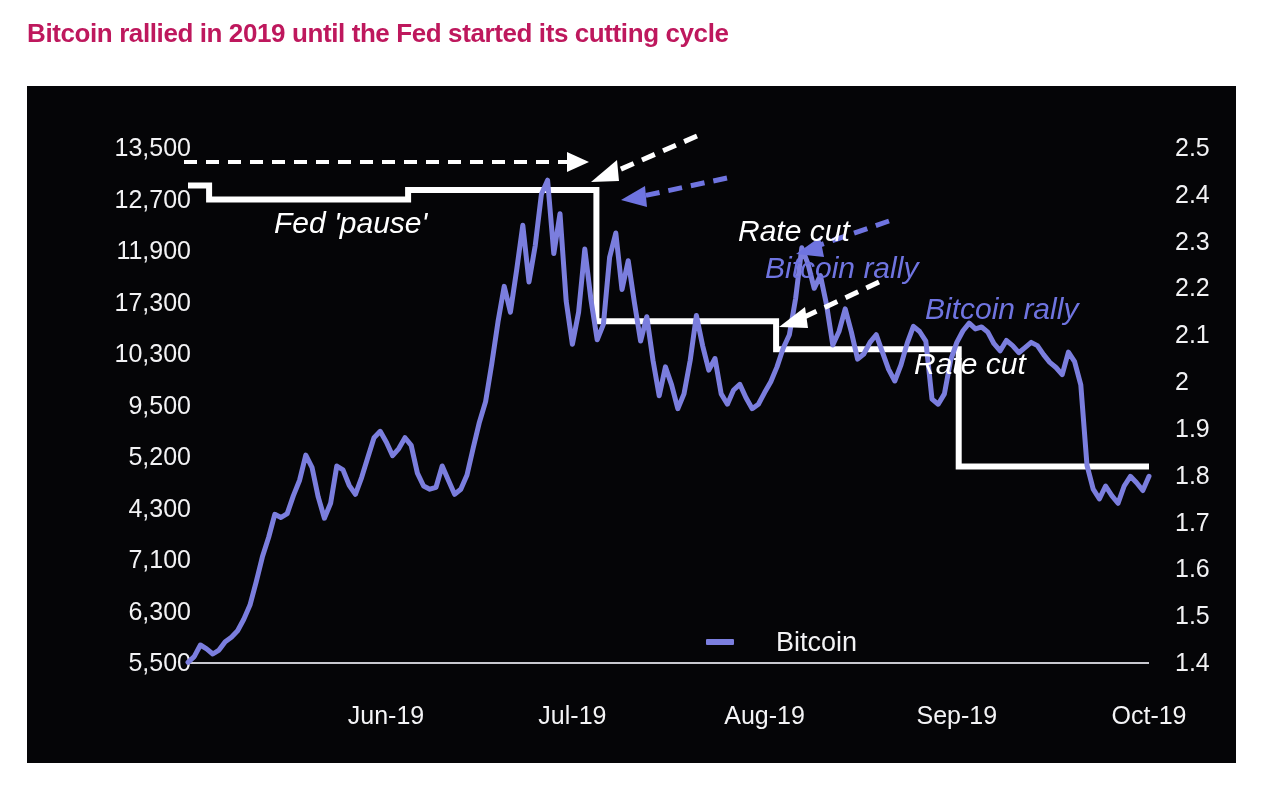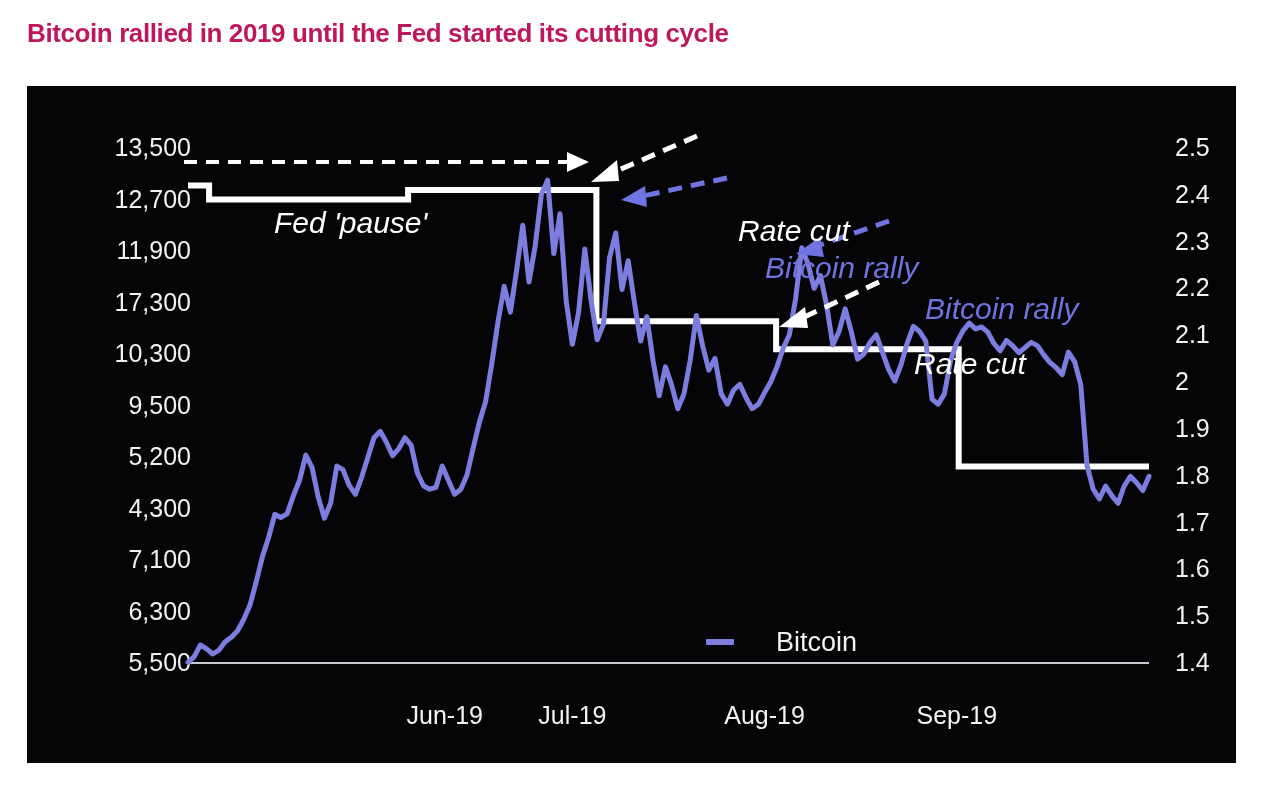--- a/index.html
+++ b/index.html
@@ -75,24 +75,25 @@
         <div class="axis-label y-right" style="top: 236.273px;">2.1</div>
         <div class="axis-label y-right" style="top: 283.091px;">2</div>
         <div class="axis-label y-right" style="top: 329.909px;">1.9</div>
         <div class="axis-label y-right" style="top: 376.727px;">1.8</div>
         <div class="axis-label y-right" style="top: 423.545px;">1.7</div>
         <div class="axis-label y-right" style="top: 470.364px;">1.6</div>
         <div class="axis-label y-right" style="top: 517.182px;">1.5</div>
         <div class="axis-label y-right" style="top: 564px;">1.4</div>
       </div>
     <div id="xaxis">
-        <div class="axis-label x-tick" style="left: 276px; width: 180px; top: 17px; text-align: right;">Jun-19</div>
+        <div class="axis-label x-tick" style="left: 269px; width: 180px; top: 17px;">Jun-19</div>
         <div class="axis-label x-tick" style="left: 455.4px; width: 180px; top: 17px;">Jul-19</div>
         <div class="axis-label x-tick" style="left: 647.6px; width: 180px; top: 17px;">Aug-19</div>
         <div class="axis-label x-tick" style="left: 839.8px; width: 180px; top: 17px;">Sep-19</div>
+        <div class="axis-label x-tick" style="left: 1032px; width: 180px; top: 17px;">Oct-19</div>
       </div>
 
     <svg id="plot" viewBox="0 0 1209 677" preserveAspectRatio="none">
       <line id="baseline" x1="161" y1="577" x2="1122" y2="577" stroke="#c9c9cf" stroke-width="2"></line>
       <polyline id="fed-line" fill="none" stroke="#ffffff" stroke-width="6" stroke-linejoin="miter" stroke-linecap="butt" points="161.0,99.5 172.5,99.5 182.1,99.5 182.1,113.5 371.5,113.5 381.1,113.5 381.1,104.1 563.7,104.1 569.4,104.1 569.4,235.2 742.4,235.2 749.1,235.2 749.1,263.3 925.0,263.3 931.7,263.3 931.7,380.4 1122.0,380.4"></polyline>
       <polyline id="btc-line" fill="none" stroke="#7b7ede" stroke-width="5" stroke-linejoin="round" stroke-linecap="round" points="161.0,576.4 167.2,570.6 173.4,559.0 179.6,562.8 185.8,568.0 192.0,564.1 198.2,555.8 204.4,551.3 210.6,544.8 216.8,533.2 223.0,519.1 229.2,495.9 235.4,470.8 241.6,451.5 247.8,428.3 254.0,431.5 260.2,427.6 266.4,409.6 272.6,394.2 278.8,369.1 285.0,381.3 291.2,410.9 297.4,432.2 303.6,417.3 309.8,380.0 316.0,383.9 322.2,399.3 328.4,408.3 334.6,391.6 340.8,371.6 347.0,351.7 353.2,345.3 359.4,356.2 365.6,369.7 371.8,362.6 378.0,351.7 384.2,359.4 390.4,387.1 396.6,400.0 402.8,403.2 409.0,401.3 415.2,380.0 421.4,394.2 427.6,408.3 433.8,403.2 440.0,389.0 446.2,362.0 452.4,336.2 458.6,315.6 464.8,277.7 471.0,235.8 477.2,200.4 483.4,226.2 489.6,184.3 495.8,139.3 502.0,195.9 508.2,159.8 514.4,108.3 520.6,94.2 526.8,167.6 533.0,127.7 539.2,215.2 545.4,258.3 551.6,226.2 557.8,163.1 564.0,213.9 570.2,253.8 576.4,238.4 582.6,171.4 588.8,147.0 595.0,203.6 601.2,174.7 607.4,216.5 613.6,255.1 619.8,230.7 626.0,274.4 632.2,309.8 638.4,280.9 644.6,298.9 650.8,322.7 657.0,307.9 663.2,274.4 669.4,229.4 675.6,259.6 681.8,284.1 688.0,272.5 694.2,307.9 700.4,318.2 706.6,304.0 712.8,298.3 719.0,311.8 725.2,322.7 731.4,318.2 737.6,306.6 743.8,295.7 750.0,280.9 756.2,262.2 762.4,248.7 768.6,212.6 774.8,161.8 781.0,177.9 787.2,202.3 793.4,189.5 799.6,219.1 805.8,259.0 812.0,245.5 818.2,222.9 824.4,246.1 830.6,273.1 836.8,268.0 843.0,256.4 849.2,248.7 855.4,266.1 861.6,283.4 867.8,295.0 874.0,278.9 880.2,257.1 886.4,240.3 892.6,245.5 898.8,255.1 905.0,313.1 911.2,318.2 917.4,307.9 923.6,274.4 929.8,256.4 936.0,244.8 942.2,237.1 948.4,242.9 954.6,241.0 960.8,246.1 967.0,257.7 973.2,264.8 979.4,254.5 985.6,259.6 991.8,266.7 998.0,261.6 1004.2,256.4 1010.4,259.6 1016.6,268.6 1022.8,276.4 1029.0,281.5 1035.2,288.6 1041.4,266.1 1047.6,275.7 1053.8,298.9 1060.0,379.4 1066.2,403.2 1072.4,412.8 1078.6,400.0 1084.8,409.6 1091.0,417.3 1097.2,400.0 1103.4,390.3 1109.6,396.8 1115.8,404.5 1122.0,390.3"></polyline>
 
       <g id="arrows">
 
         <line x1="157" y1="76" x2="540" y2="76" stroke="#ffffff" stroke-width="4" stroke-dasharray="13,9"></line>

